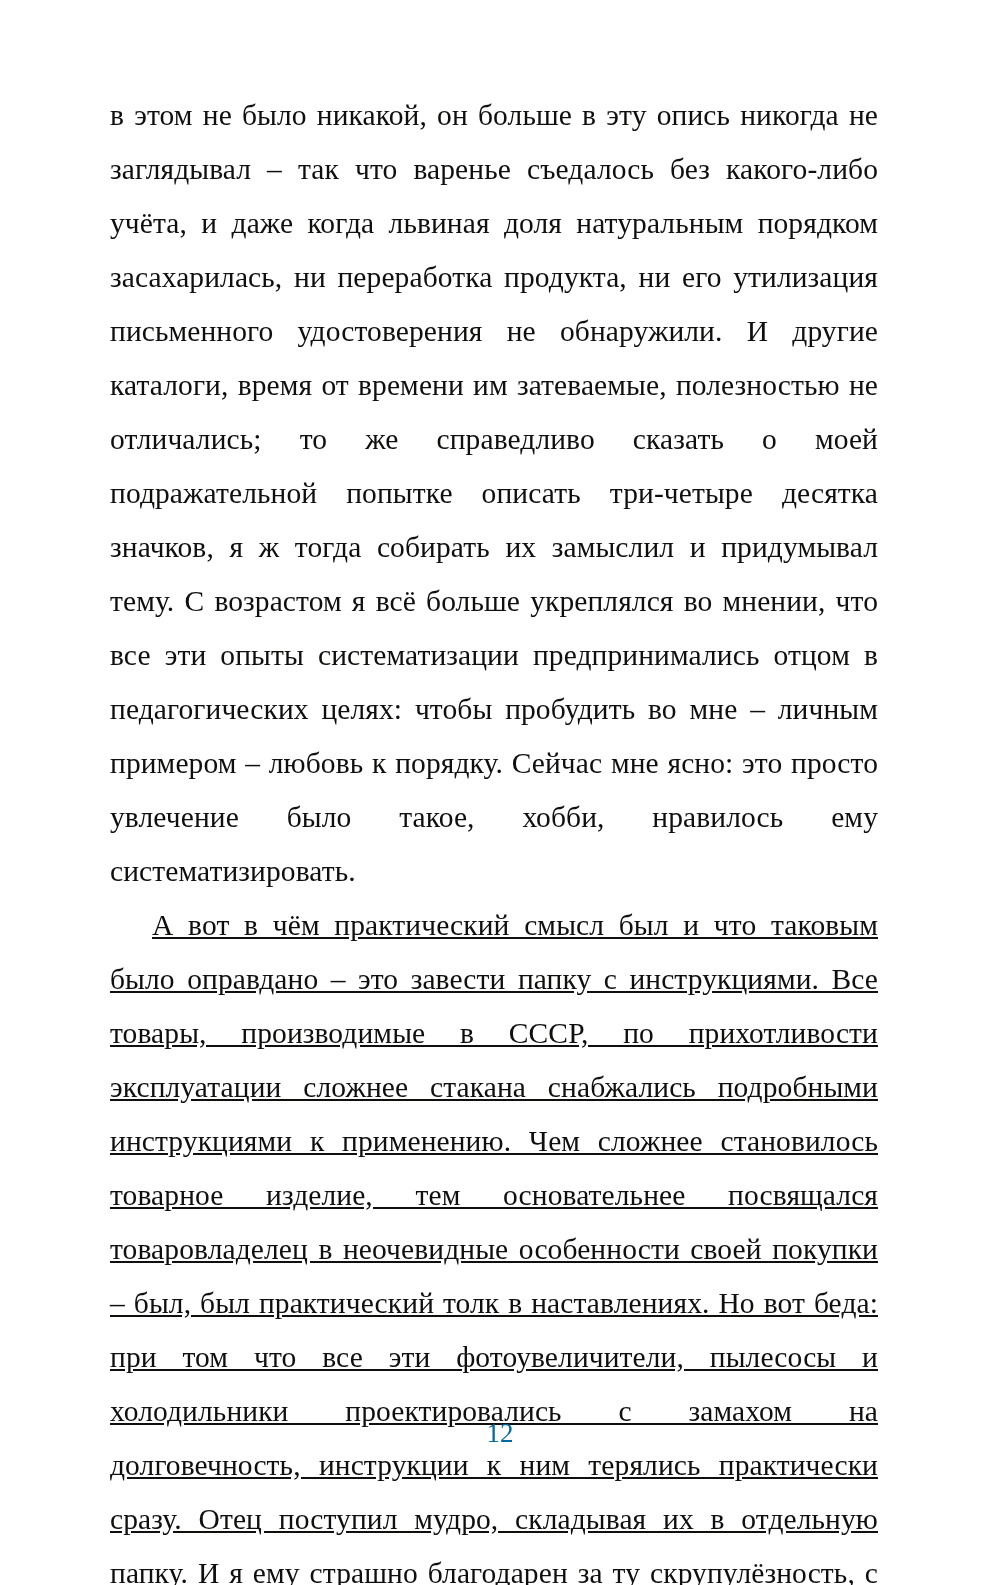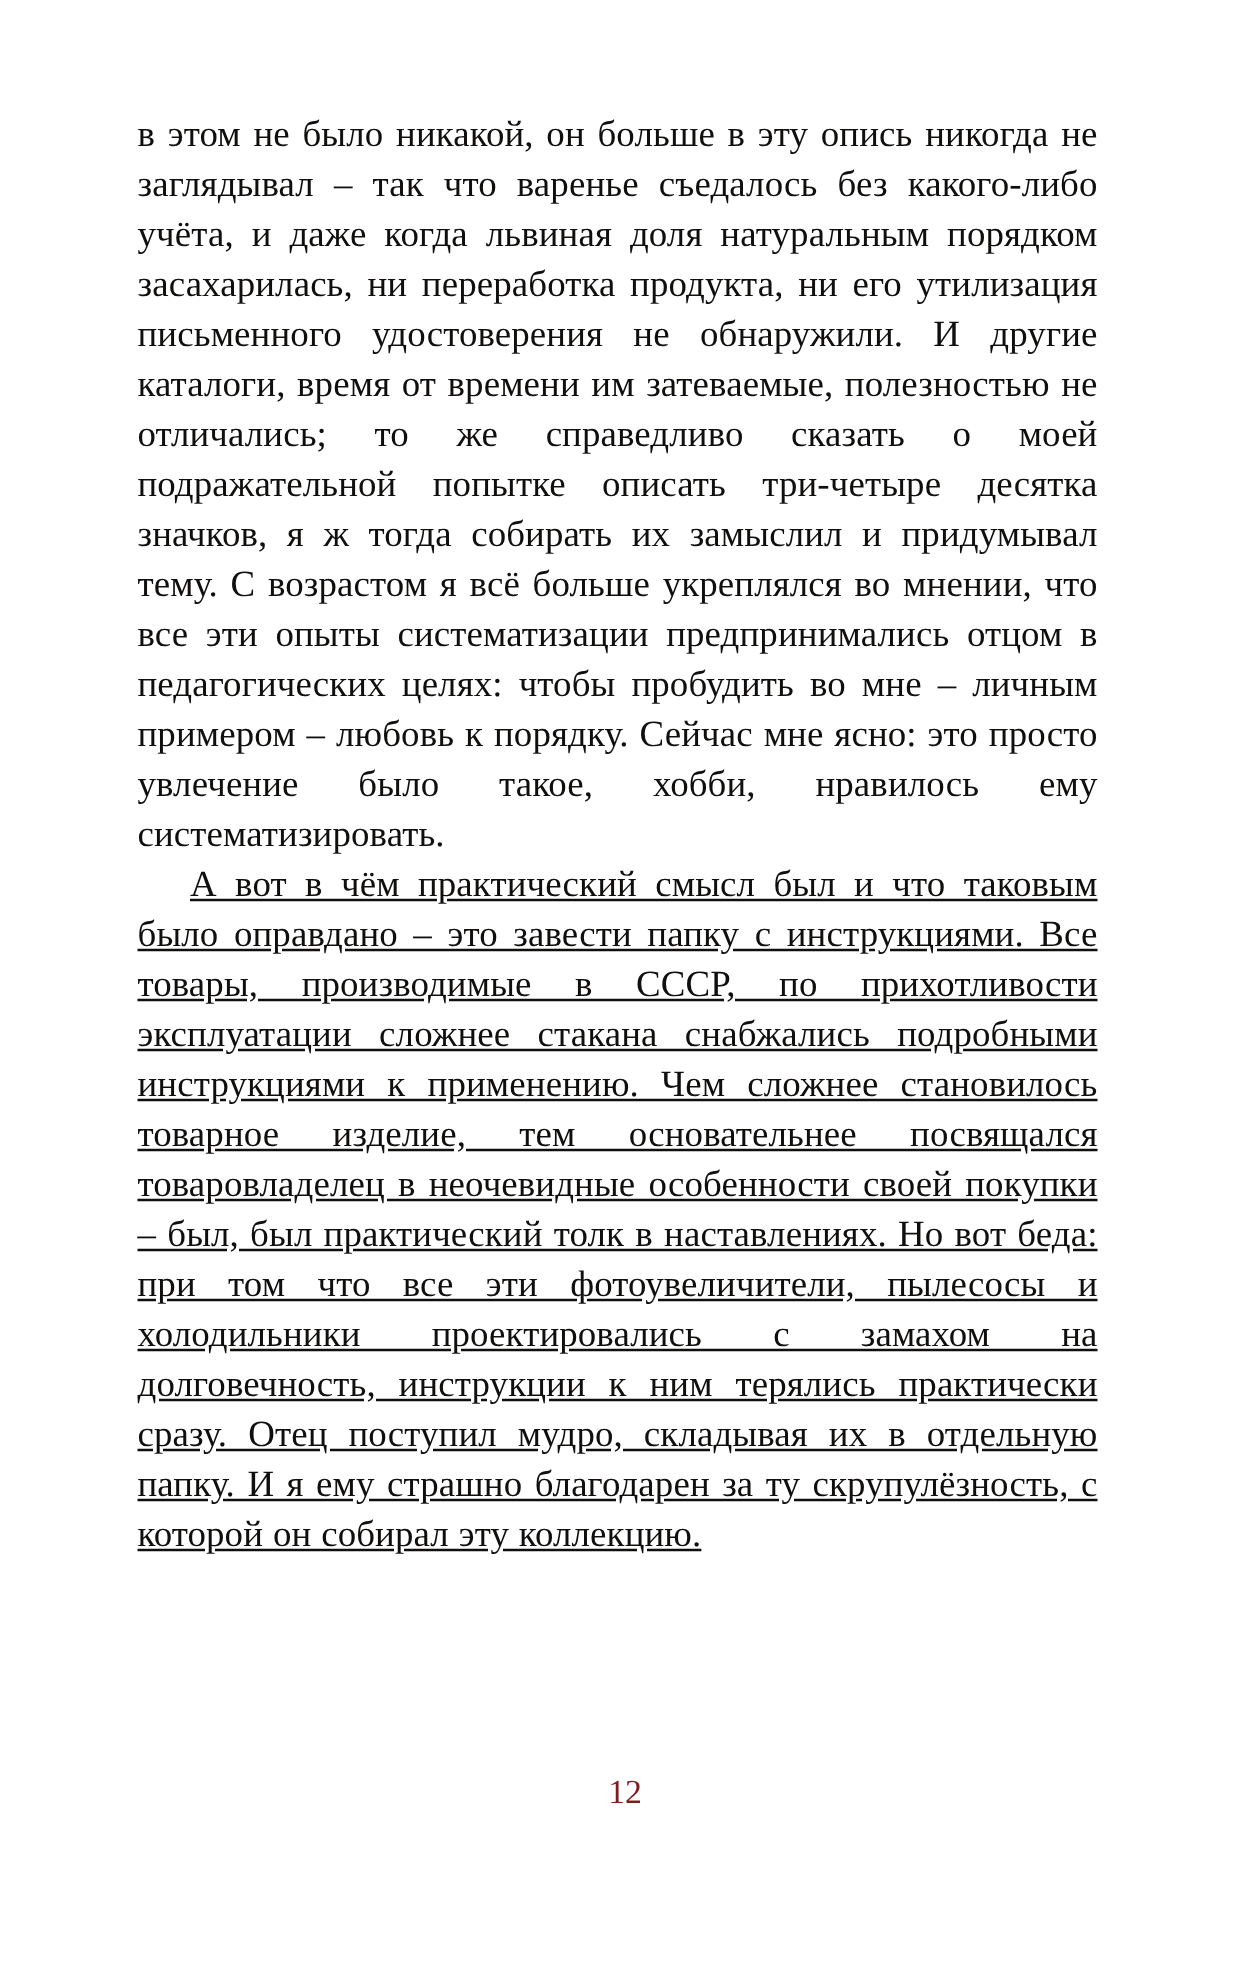--- a/index.html
+++ b/index.html
@@ -18,21 +18,21 @@
   .text-column {
     position: absolute;
     left: 110px;
     top: 88px;
     width: 768px;
   }
   .para {
     margin: 0;
     font-family: "Liberation Serif", "DejaVu Serif", serif;
     font-size: 29.5px;
-    line-height: 40px;
+    line-height: 54px;
     color: #100f0d;
     text-align: justify;
     text-justify: inter-word;
     letter-spacing: 0.1px;
     word-spacing: 0.4px;
     -webkit-font-smoothing: antialiased;
   }
   .para.indent {
     text-indent: 42px;
     text-decoration: underline;
@@ -41,21 +41,21 @@
     margin-top: 0;
   }
   .folio {
     position: absolute;
     left: 0;
     right: 0;
     top: 1418px;
     text-align: center;
     font-family: "Liberation Serif", "DejaVu Serif", serif;
     font-size: 27px;
-    color: #7f1d1d;
+    color: #0369a1;
   }
 </style>
 </head>
 <body>
 
 <div class="page">
 
   <div class="text-column">
     <p class="para">в этом не было никакой, он больше в эту опись никогда не заглядывал – так что варенье съедалось без какого-либо учёта, и даже когда львиная доля натуральным порядком засахарилась, ни переработка продукта, ни его утилизация письменного удостоверения не обнаружили. И другие каталоги, время от времени им затеваемые, полезностью не отличались; то же справедливо сказать о моей подражательной попытке описать три-четыре десятка значков, я ж тогда собирать их замыслил и придумывал тему. С возрастом я всё больше укреплялся во мнении, что все эти опыты систематизации предпринимались отцом в педагогических целях: чтобы пробудить во мне – личным примером – любовь к порядку. Сейчас мне ясно: это просто увлечение было такое, хобби, нравилось ему систематизировать.</p>
     <p class="para indent">А вот в чём практический смысл был и что таковым было оправдано – это завести папку с инструкциями. Все товары, производимые в СССР, по прихотливости эксплуатации сложнее стакана снабжались подробными инструкциями к применению. Чем сложнее становилось товарное изделие, тем основательнее посвящался товаровладелец в неочевидные особенности своей покупки – был, был практический толк в наставлениях. Но вот беда: при том что все эти фотоувеличители, пылесосы и холодильники проектировались с замахом на долговечность, инструкции к ним терялись практически сразу. Отец поступил мудро, складывая их в отдельную папку. И я ему страшно благодарен за ту скрупулёзность, с которой он собирал эту коллекцию.</p>

